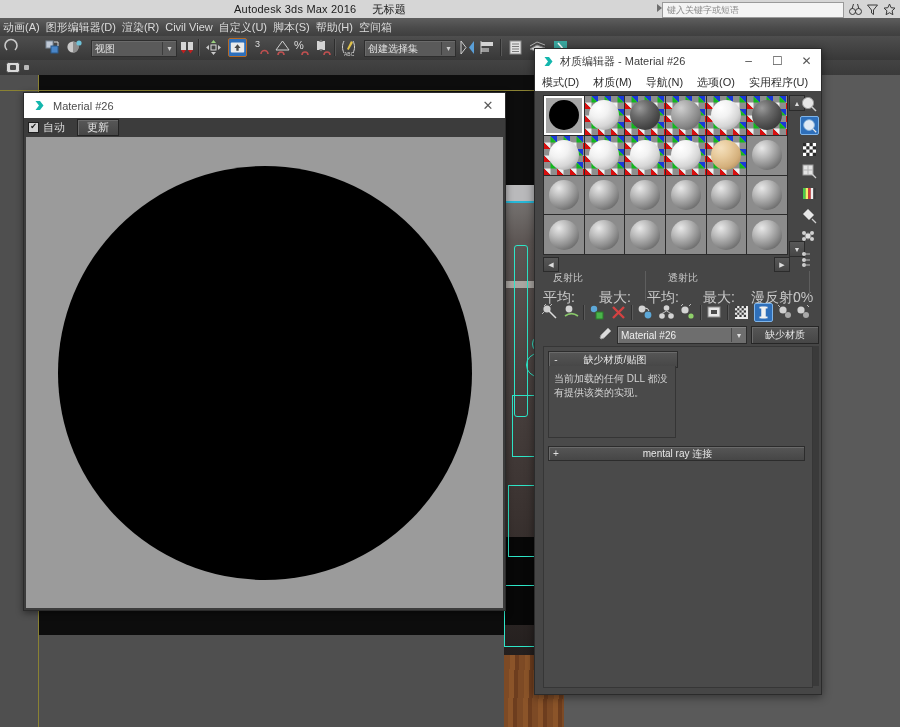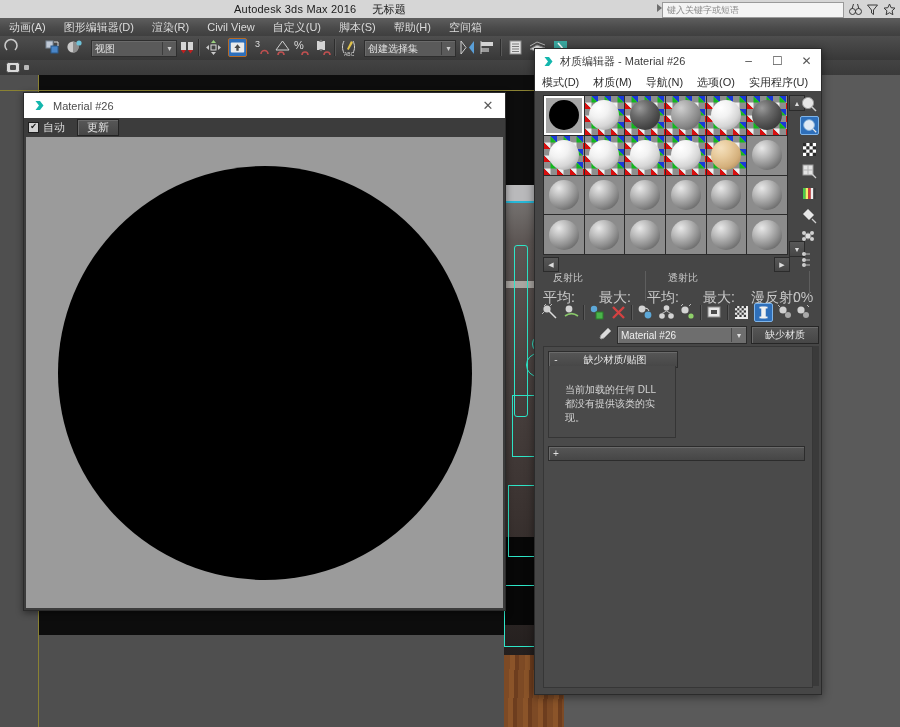--- a/index.html
+++ b/index.html
@@ -39,21 +39,21 @@
   }
 
   
   #menubar{
     left:0;top:18px;width:900px;height:18px;
     background:linear-gradient(180deg,#5e5e5e 0%,#4a4a4a 55%,#3f3f3f 100%);
     border-bottom:1px solid #2e2e2e;
     display:flex;align-items:center;
   }
   .menu-item{
-    padding:0 9px;height:18px;line-height:18px;
+    padding:0 3px;height:18px;line-height:18px;
     font-size:11px;color:#dcdcdc;white-space:nowrap;cursor:default;
   }
 
   
   #toolbar{
     left:0;top:36px;width:900px;height:24px;
     background:linear-gradient(180deg,#4e4e4e 0%,#434343 50%,#383838 100%);
     border-bottom:1px solid #2b2b2b;
   }
   #toolbar2{
@@ -279,21 +279,21 @@
     border:1px solid #2c2c2c;box-shadow:inset 1px 1px 0 #6a6a6a;
     display:flex;align-items:center;
   }
   #ro1-head .pm{width:14px;text-align:center;font-size:10px;color:#e0e0e0;}
   #ro1-head .t{flex:1;text-align:center;font-size:10px;color:#e8e8e8;padding-right:10px;}
   #ro1-body{
     position:absolute;left:4px;top:19px;width:128px;height:72px;
     background:#4a4a4a;border:1px solid #353535;border-top:none;
     padding:6px 5px;box-sizing:border-box;
   }
-  #ro1-body p{margin:11px;font-size:10px;line-height:14px;color:#d4d4d4;}
+  #ro1-body p{margin:0;font-size:10px;line-height:14px;color:#d4d4d4;}
   #ro2-head{
     position:absolute;left:4px;top:99px;width:255px;height:13px;
     background:linear-gradient(180deg,#565656,#464646);
     border:1px solid #2c2c2c;box-shadow:inset 1px 1px 0 #6a6a6a;
     display:flex;align-items:center;
   }
   #ro2-head .pm{width:14px;text-align:center;font-size:10px;color:#e0e0e0;}
   #ro2-head .t{flex:1;text-align:center;font-size:10px;color:#e8e8e8;padding-right:12px;}
   #mw-scroll{
     position:absolute;right:2px;top:255px;width:6px;height:340px;background:#3a3a3a;
@@ -824,17 +824,18 @@
     <div id="rollouts">
       <div id="ro1-head">
         <span class="pm">-</span>
         <span class="t">缺少材质/贴图</span>
       </div>
       <div id="ro1-body">
         <p>当前加载的任何 DLL 都没有提供该类的实现。</p>
       </div>
       <div id="ro2-head">
         <span class="pm">+</span>
+        <span class="t">mental ray 连接</span>
       </div>
     </div>
     <div id="mw-scroll"></div>
   </div>
 </div>
 
 </body></html>

